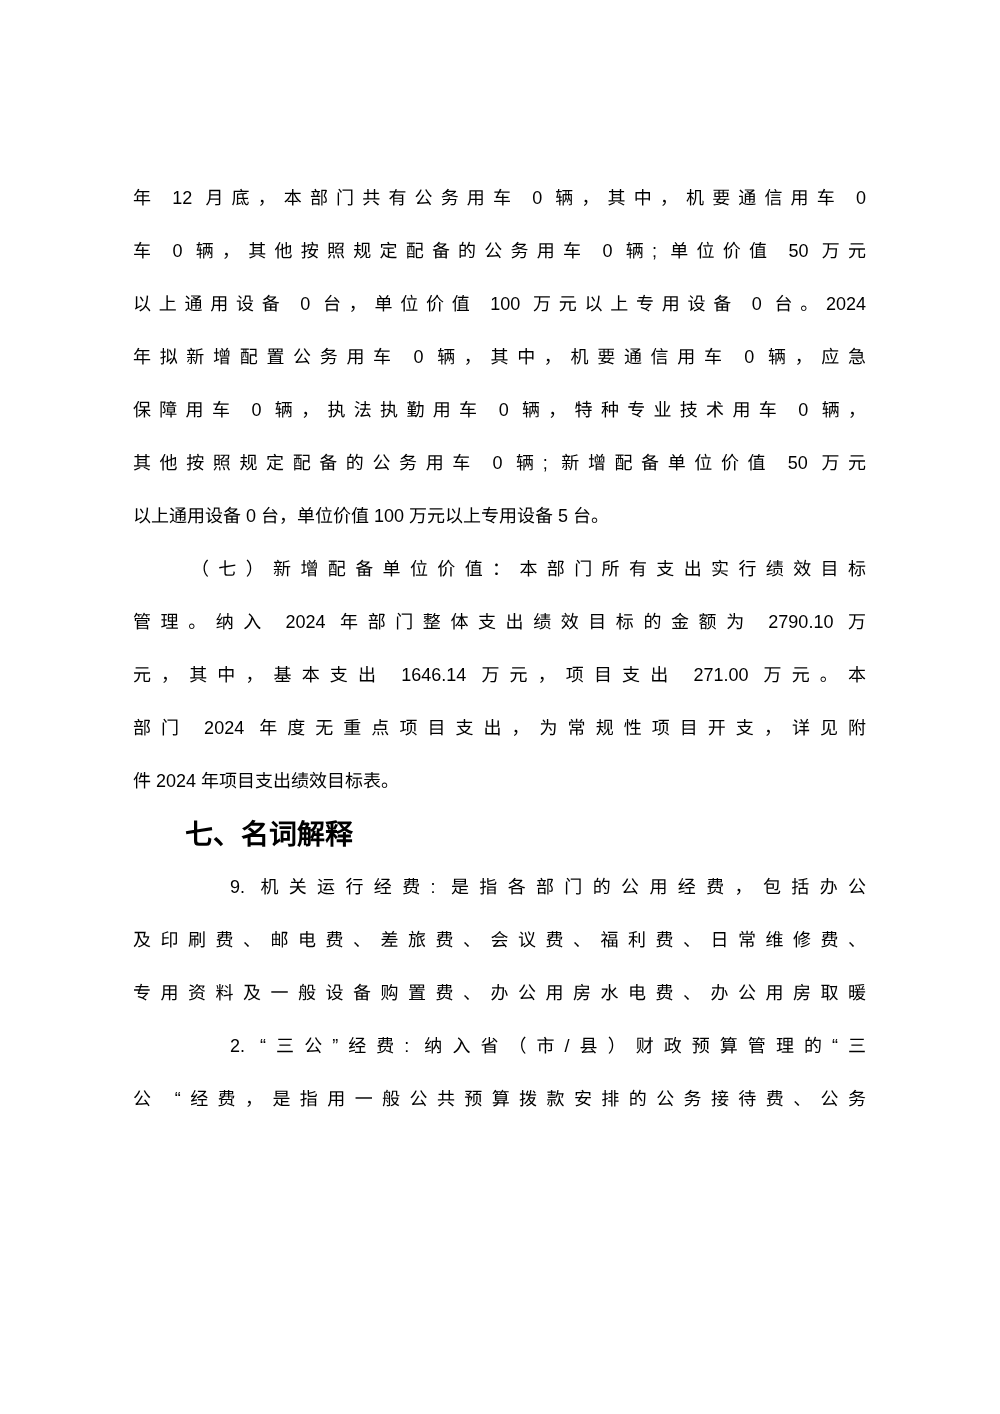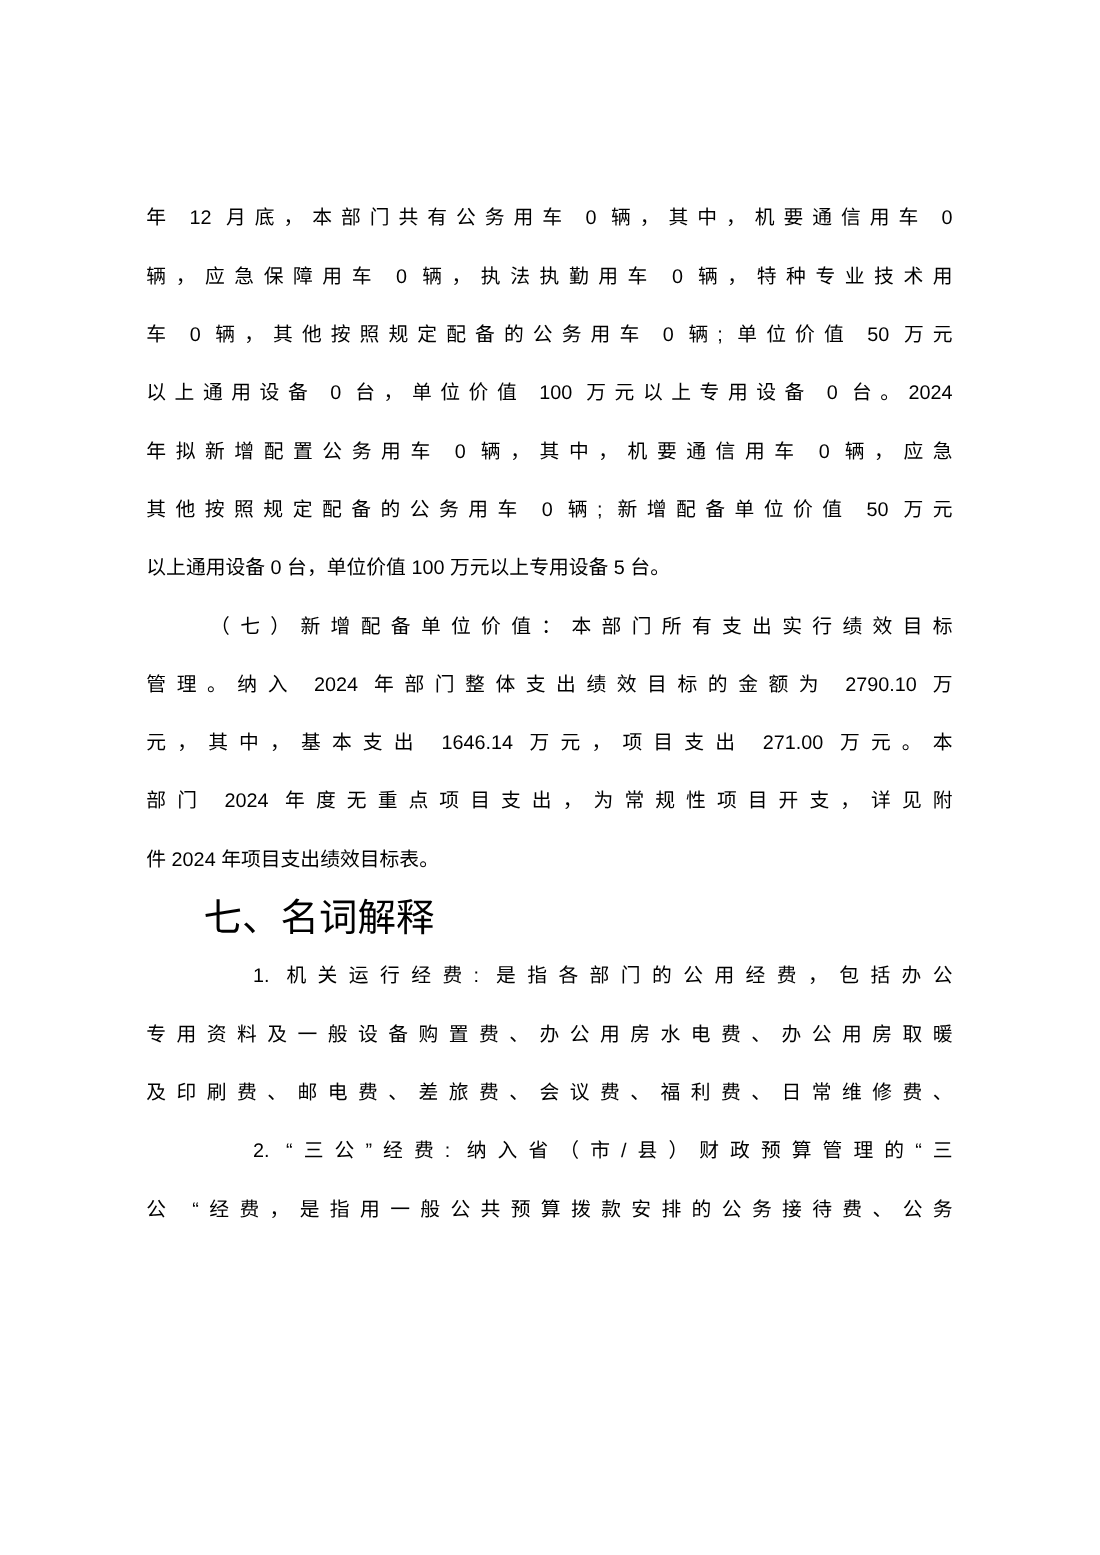--- a/index.html
+++ b/index.html
@@ -30,60 +30,60 @@
     text-justify: inter-character;
     white-space: normal;
   }
   .ln.end {
     text-align-last: left;
   }
   .ind2 { text-indent: 58px; }
   .ind3 { text-indent: 97px; }
   .heading {
     font-family: "Liberation Sans", "DejaVu Sans", sans-serif;
-    font-weight: 400;
-    font-size: 35px;
+    font-weight: 700;
+    font-size: 28px;
     line-height: 53px;
     height: 53px;
     margin: 0;
     padding-left: 52px;
     color: var(--fg, #000000);
     text-align: left;
   }
 </style>
 </head>
 <body>
 
 <div class="page">
   <main class="doc">
 
     <section>
       <div class="ln">年 12 月底，本部门共有公务用车 0 辆，其中，机要通信用车 0</div>
-      <div class="ln">辆，应急保障用车 0 辆，执法执勤用车 0 辆，特种专业技术用</div>
       <div class="ln">车 0 辆，其他按照规定配备的公务用车 0 辆; 单位价值 50 万元</div>
       <div class="ln">以上通用设备 0 台，单位价值 100 万元以上专用设备 0 台。2024</div>
       <div class="ln">年拟新增配置公务用车 0 辆，其中，机要通信用车 0 辆，应急</div>
+      <div class="ln">保障用车 0 辆，执法执勤用车 0 辆，特种专业技术用车 0 辆，</div>
       <div class="ln">其他按照规定配备的公务用车 0 辆; 新增配备单位价值 50 万元</div>
       <div class="ln end">以上通用设备 0 台，单位价值 100 万元以上专用设备 5 台。</div>
     </section>
 
     <section>
       <div class="ln ind2">（七）新增配备单位价值：本部门所有支出实行绩效目标</div>
       <div class="ln">管理。纳入 2024 年部门整体支出绩效目标的金额为 2790.10 万</div>
       <div class="ln">元，其中，基本支出 1646.14 万元，项目支出 271.00 万元。本</div>
       <div class="ln">部门 2024 年度无重点项目支出，为常规性项目开支，详见附</div>
       <div class="ln end">件 2024 年项目支出绩效目标表。</div>
     </section>
 
     <h2 class="heading">七、名词解释</h2>
 
     <section>
-      <div class="ln ind3">1. 机关运行经费: 是指各部门的公用经费，包括办公</div>
+      <div class="ln ind3">9. 机关运行经费: 是指各部门的公用经费，包括办公</div>
+      <div class="ln">及印刷费、邮电费、差旅费、会议费、福利费、日常维修费、</div>
       <div class="ln">专用资料及一般设备购置费、办公用房水电费、办公用房取暖</div>
-      <div class="ln">及印刷费、邮电费、差旅费、会议费、福利费、日常维修费、</div>
     </section>
 
     <section>
       <div class="ln ind3">2. “三公”经费: 纳入省（市/县）财政预算管理的“三</div>
       <div class="ln">公 “经费，是指用一般公共预算拨款安排的公务接待费、公务</div>
     </section>
 
   </main>
 </div>
 

